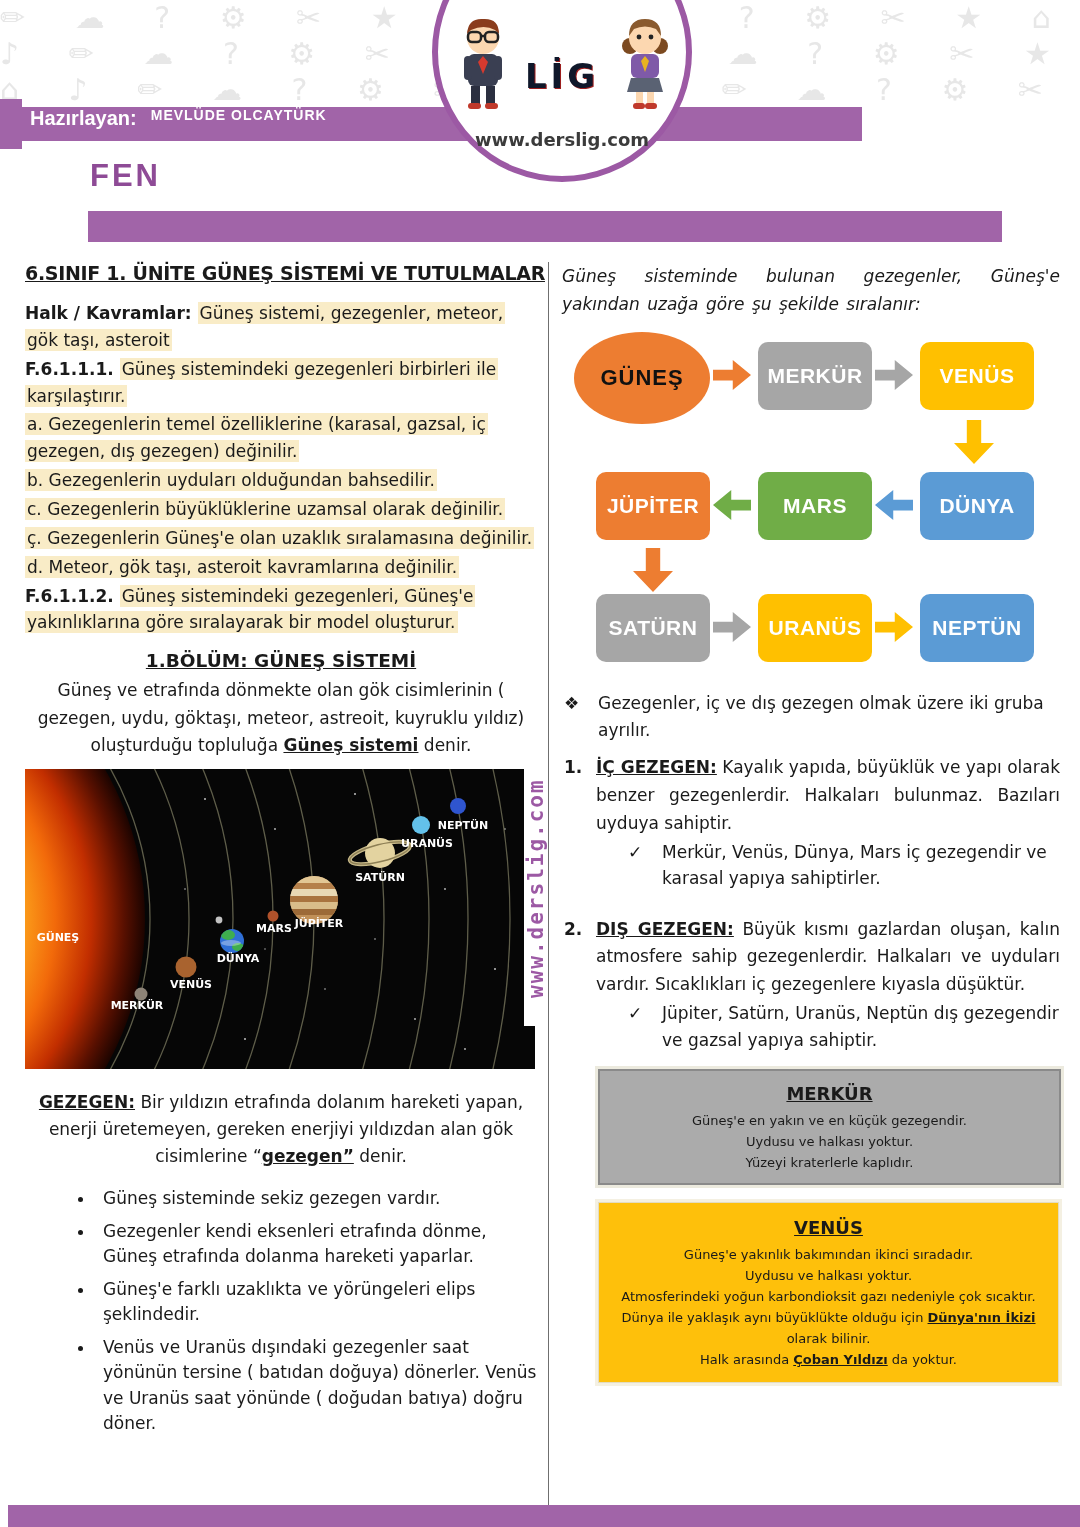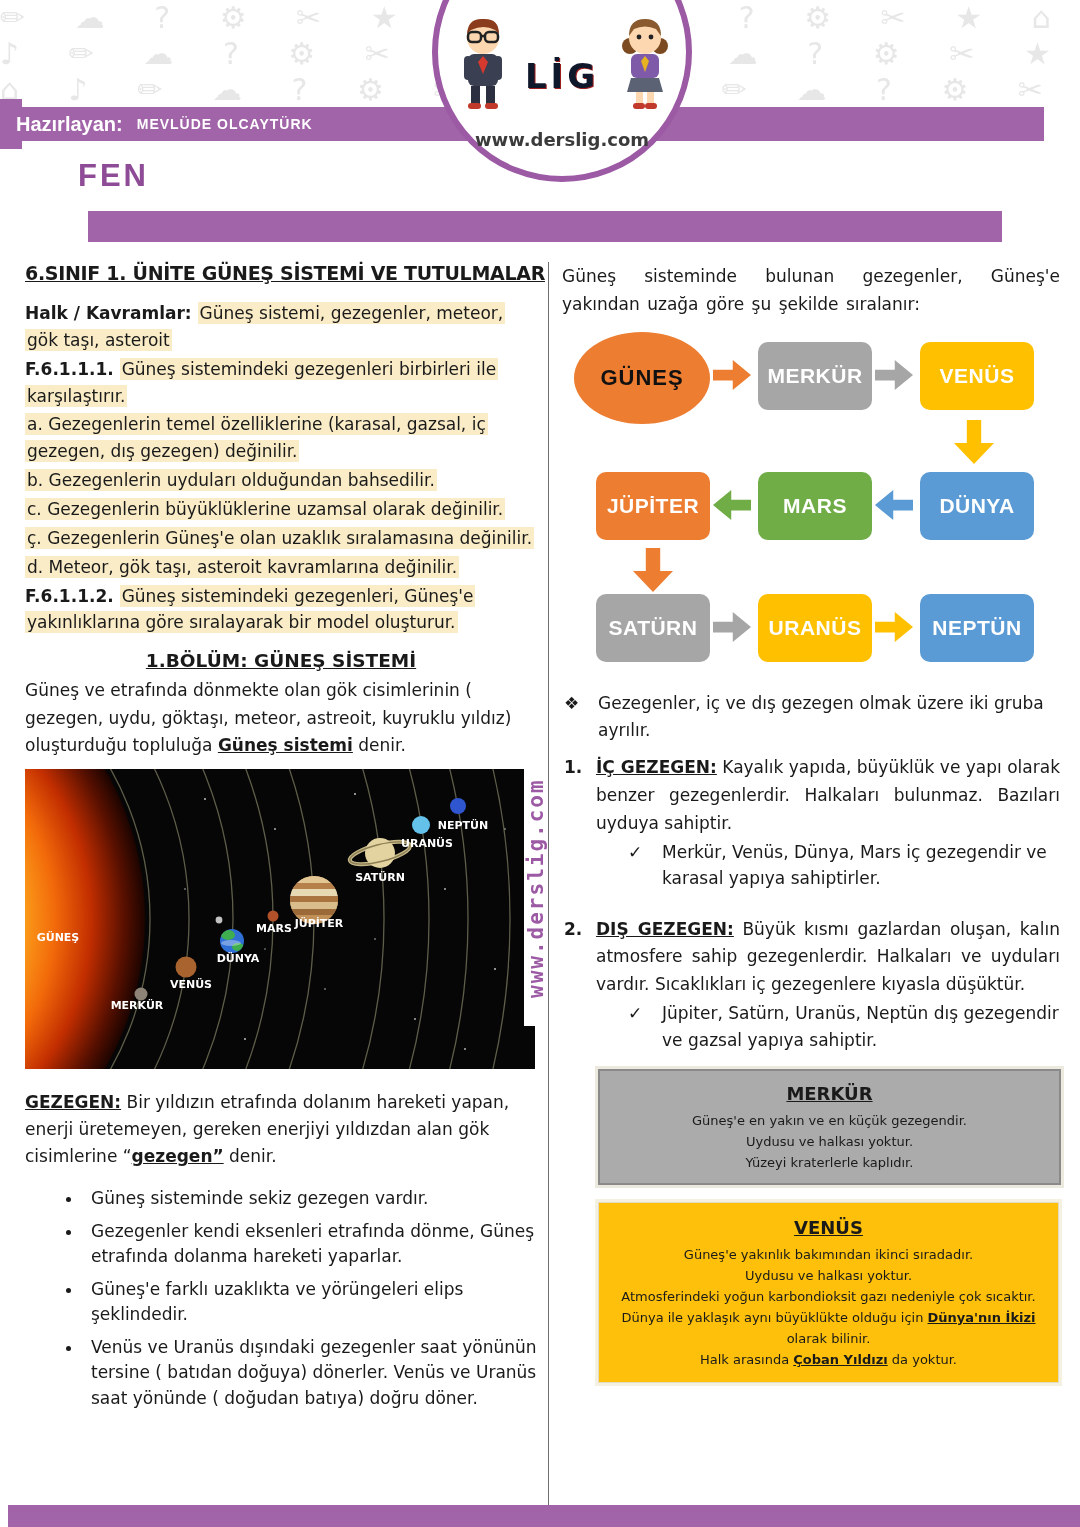--- a/index.html
+++ b/index.html
@@ -2,27 +2,27 @@
 <html><head>
 <meta charset="utf-8">
 <style>
   html,body{margin:0;padding:0;background:#fff;}
   .page{position:relative;width:1080px;height:1527px;background:#fff;overflow:hidden;
         font-family:"DejaVu Sans",sans-serif;color:#1a1a1a;}
 
   
   .doodles{position:absolute;left:0;top:0;width:1080px;height:104px;overflow:hidden;
            color:#e7e7e7;font-size:30px;line-height:36px;letter-spacing:20px;user-select:none;}
-  .banner{position:absolute;left:0;top:107px;width:1044px;height:34px;background:#a164a8;z-index:2;
-          display:flex;align-items:center;padding-left:16px;box-sizing:border-box;
+  .banner{position:absolute;left:0;top:107px;width:862px;height:34px;background:#a164a8;z-index:2;
+          display:flex;align-items:flex-start;padding-left:30px;box-sizing:border-box;
           font-family:"Liberation Sans",sans-serif;}
   .banner-tab{position:absolute;left:0;top:99px;width:22px;height:50px;background:#a164a8;z-index:2;}
   .banner .lbl{color:#fff;font-weight:bold;font-size:20px;margin-right:14px;}
   .banner .name{color:#fff;font-size:14px;font-weight:bold;letter-spacing:1px;}
-  .fen{position:absolute;left:78px;top:158px;color:#8e4b96;font-size:31px;font-weight:800;
+  .fen{position:absolute;left:90px;top:158px;color:#8e4b96;font-size:31px;font-weight:800;
        letter-spacing:3px;font-family:"Liberation Sans",sans-serif;}
   .bar2{position:absolute;left:88px;top:211px;width:914px;height:31px;background:#a164a8;}
 
   
   .logo{position:absolute;left:432px;top:-78px;width:248px;height:248px;border-radius:50%;
         background:#fff;border:6px solid #9c59a4;z-index:5;}
   .logo-word{position:absolute;left:0;width:100%;text-align:center;font-weight:900;
              font-family:"DejaVu Sans",sans-serif;}
   .w1{top:92px;font-size:34px;letter-spacing:2px;}
   .w2{top:128px;font-size:34px;letter-spacing:4px;}
@@ -46,28 +46,28 @@
   .u{text-decoration:underline;}
   .b{font-weight:bold;}
   mark{background:#f9ecc7;color:inherit;padding:1px 2px;box-decoration-break:clone;
        -webkit-box-decoration-break:clone;}
 
   .unit-title{font-size:19px;font-weight:bold;text-decoration:underline;letter-spacing:-0.3px;
               white-space:nowrap;margin:0 0 16px 0;}
   .obj{font-size:17px;line-height:1.58;margin:0 0 2px 0;}
   .section-h{font-size:18.5px;font-weight:bold;text-decoration:underline;text-align:center;
              margin:14px 0 6px 0;}
-  .para{font-size:17px;line-height:1.6;margin:0;}
+  .para{font-size:17px;line-height:1.6;margin:0;text-align:center;}
   .figure{margin-top:10px;width:510px;height:300px;}
   .gez{margin-top:16px;}
   ul.dots{margin:16px 0 0 0;padding-left:58px;}
-  ul.dots li{font-size:17px;line-height:1.5;margin-bottom:7px;padding-left:8px;}
+  ul.dots li{font-size:17px;line-height:1.5;margin-bottom:7px;padding-left:8px;margin-left:12px;}
 
   
-  .r-intro{font-size:17px;line-height:1.65;text-align:justify;margin:0;word-spacing:2px;}
+  .r-intro{font-size:17px;line-height:1.65;text-align:justify;margin:0;word-spacing:2px;font-style:italic;}
   .flowchart{position:relative;height:332px;margin-top:14px;
              font-family:"Liberation Sans",sans-serif;}
   .fellipse{position:absolute;left:12px;top:0;width:136px;height:92px;border-radius:50%;
             background:#ed7d31;display:flex;align-items:center;justify-content:center;
             color:#111;font-size:22px;font-weight:800;letter-spacing:1px;}
   .fnode{position:absolute;width:114px;height:68px;border-radius:10px;display:flex;
          align-items:center;justify-content:center;color:#fff;font-weight:bold;font-size:21px;
          letter-spacing:0.5px;}
   .c-orange{background:#ed7d31;} .c-gray{background:#a6a6a6;} .c-gold{background:#ffc000;}
   .c-green{background:#70ad47;} .c-blue{background:#5b9bd5;}

